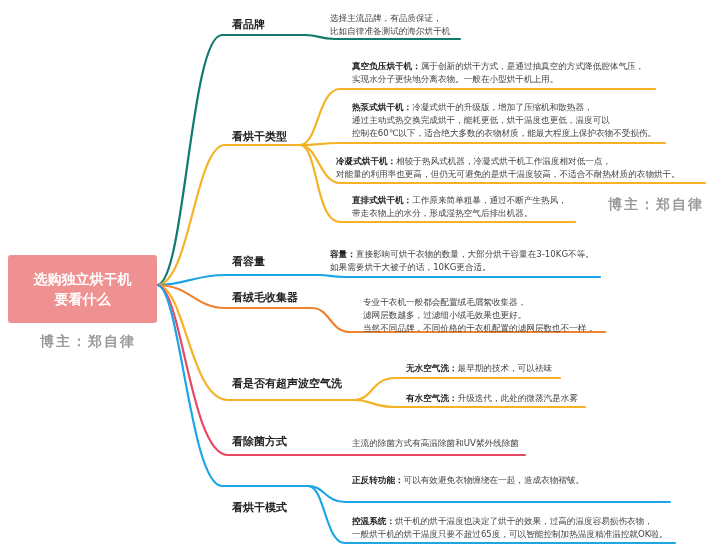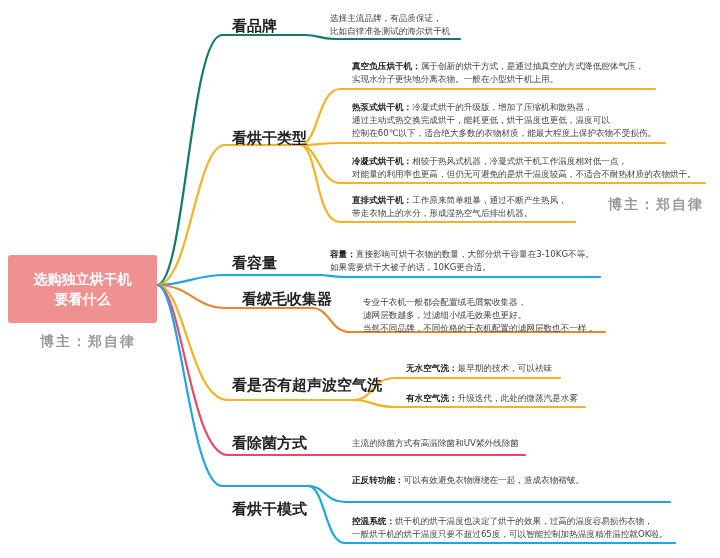--- a/index.html
+++ b/index.html
@@ -4,21 +4,21 @@
 <style>
   html, body { margin:0; padding:0; background:#ffffff; }
   body { width:720px; height:558px; position:relative; overflow:hidden;
          font-family:"DejaVu Sans","Liberation Sans",sans-serif; color:#333; }
   svg.links { position:absolute; left:0; top:0; }
   .root { position:absolute; left:8px; top:255px; width:149px; height:68px;
           background:#f09191; border-radius:3px; color:#fff; font-weight:bold;
           font-size:14px; line-height:20px; text-align:center;
           display:flex; flex-direction:column; justify-content:center; }
   .watermark { position:absolute; color:#9a9a9a; font-weight:bold; font-size:14px; letter-spacing:2px; }
-  .branch { position:absolute; font-weight:bold; font-size:15px; color:#222; white-space:nowrap; }
+  .branch { position:absolute; font-weight:bold; font-size:11px; color:#222; white-space:nowrap; }
   .leaf { position:absolute; font-size:8.6px; line-height:13px; color:#444; white-space:nowrap; }
   .leaf b { color:#222; }
 </style>
 </head>
 <body>
 
 <svg class="links" width="720" height="558">
   <g fill="none" stroke-width="2.2" stroke-linecap="round">
 
     <path d="M157 285 C185 285,190 35,222 35 L305 35 C320 35,318 39,335 39 L460 39" stroke="#127a6c"></path>
@@ -45,40 +45,40 @@
 <div class="root">
   <span>选购独立烘干机</span>
   <span>要看什么</span>
 </div>
 <div class="watermark" style="left:40px;top:333px;">博主：郑自律</div>
 <div class="watermark" style="left:608px;top:196px;">博主：郑自律</div>
 
 <div class="branch" style="left:232px;top:17px;">看品牌</div>
 <div class="branch" style="left:232px;top:129px;">看烘干类型</div>
 <div class="branch" style="left:232px;top:254px;">看容量</div>
-<div class="branch" style="left:242px;top:290px;">看绒毛收集器</div>
+<div class="branch" style="left:232px;top:290px;">看绒毛收集器</div>
 <div class="branch" style="left:232px;top:376px;">看是否有超声波空气洗</div>
 <div class="branch" style="left:232px;top:434px;">看除菌方式</div>
 <div class="branch" style="left:232px;top:500px;">看烘干模式</div>
 
 <div class="leaf" style="left:330px;top:12px;">
   <div>选择主流品牌，有品质保证，</div>
   <div>比如自律准备测试的海尔烘干机</div>
 </div>
 
 <div class="leaf" style="left:352px;top:60px;">
   <div><b>真空负压烘干机：</b><span>属于创新的烘干方式，是通过抽真空的方式降低腔体气压，</span></div>
   <div>实现水分子更快地分离衣物。一般在小型烘干机上用。</div>
 </div>
 <div class="leaf" style="left:352px;top:101px;">
   <div><b>热泵式烘干机：</b><span>冷凝式烘干的升级版，增加了压缩机和散热器，</span></div>
   <div>通过主动式热交换完成烘干，能耗更低，烘干温度也更低，温度可以</div>
   <div>控制在60℃以下，适合绝大多数的衣物材质，能最大程度上保护衣物不受损伤。</div>
 </div>
-<div class="leaf" style="left:352px;top:155px;">
+<div class="leaf" style="left:336px;top:155px;">
   <div><b>冷凝式烘干机：</b><span>相较于热风式机器，冷凝式烘干机工作温度相对低一点，</span></div>
   <div>对能量的利用率也更高，但仍无可避免的是烘干温度较高，不适合不耐热材质的衣物烘干。</div>
 </div>
 <div class="leaf" style="left:352px;top:194px;">
   <div><b>直排式烘干机：</b><span>工作原来简单粗暴，通过不断产生热风，</span></div>
   <div>带走衣物上的水分，形成湿热空气后排出机器。</div>
 </div>
 
 <div class="leaf" style="left:330px;top:248px;">
   <div><b>容量：</b><span>直接影响可烘干衣物的数量，大部分烘干容量在3-10KG不等。</span></div>

